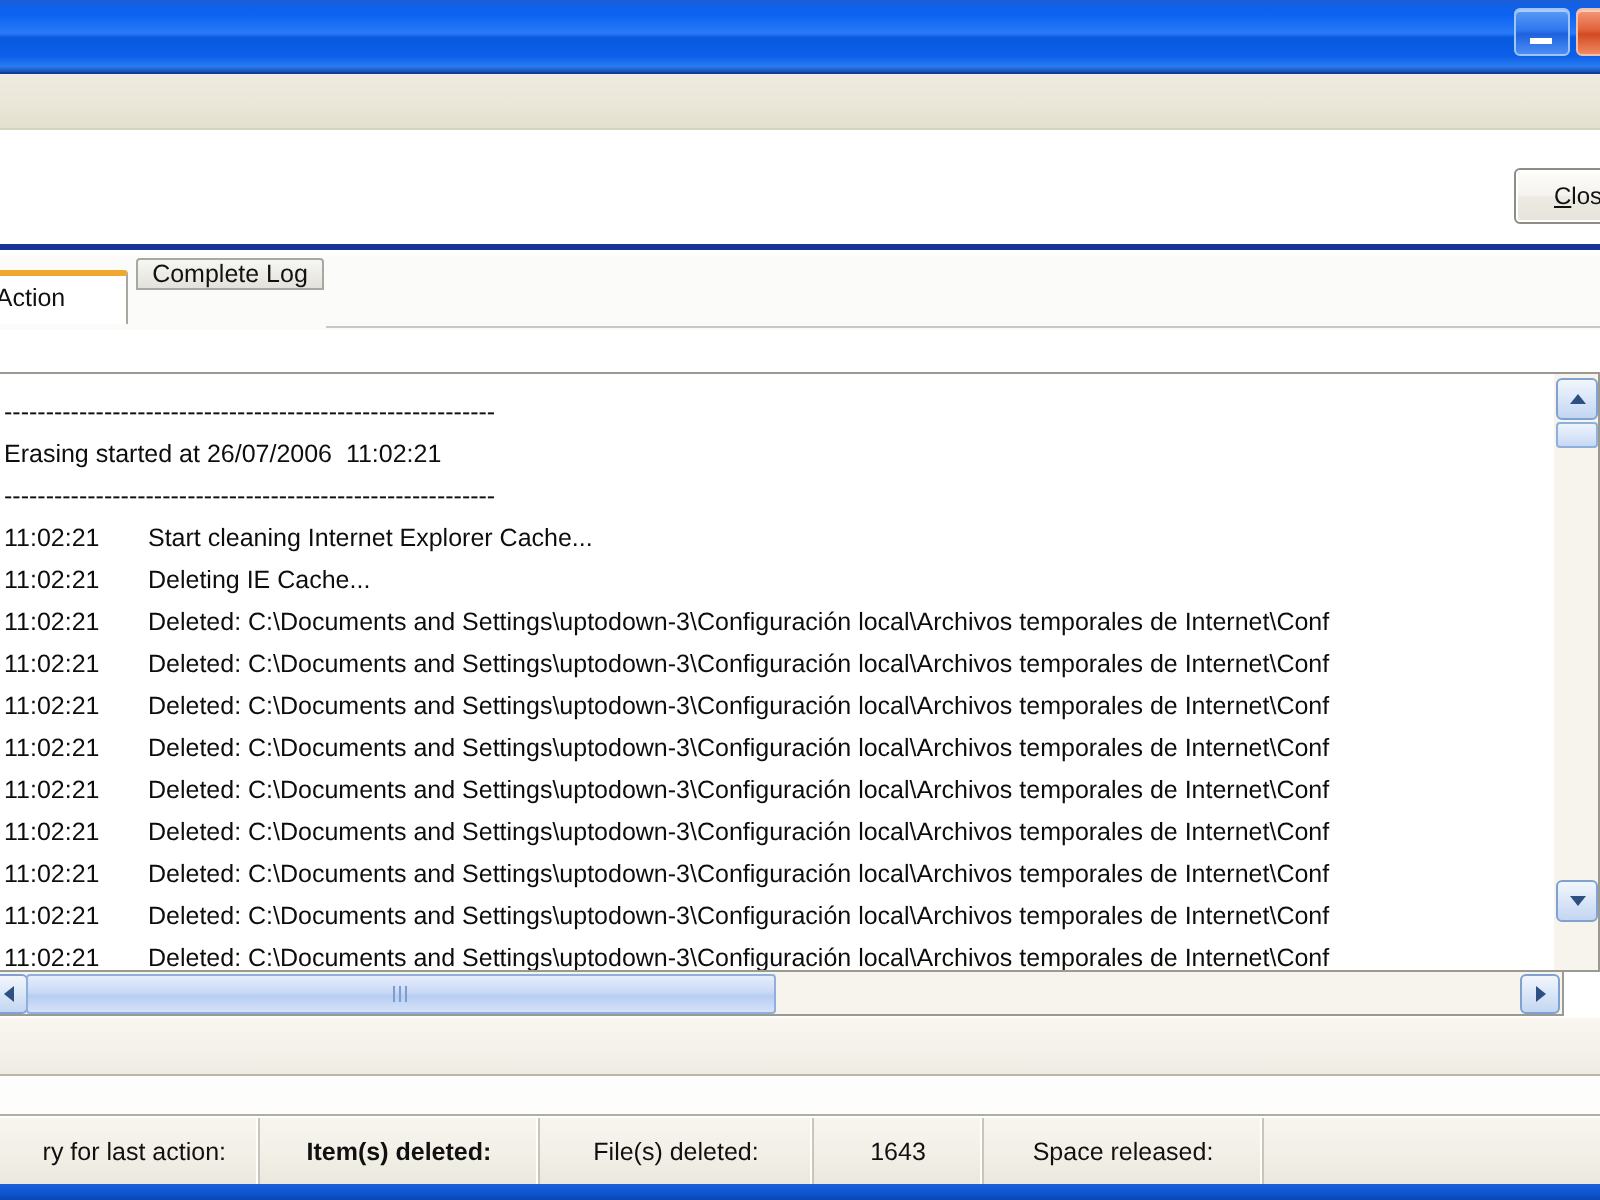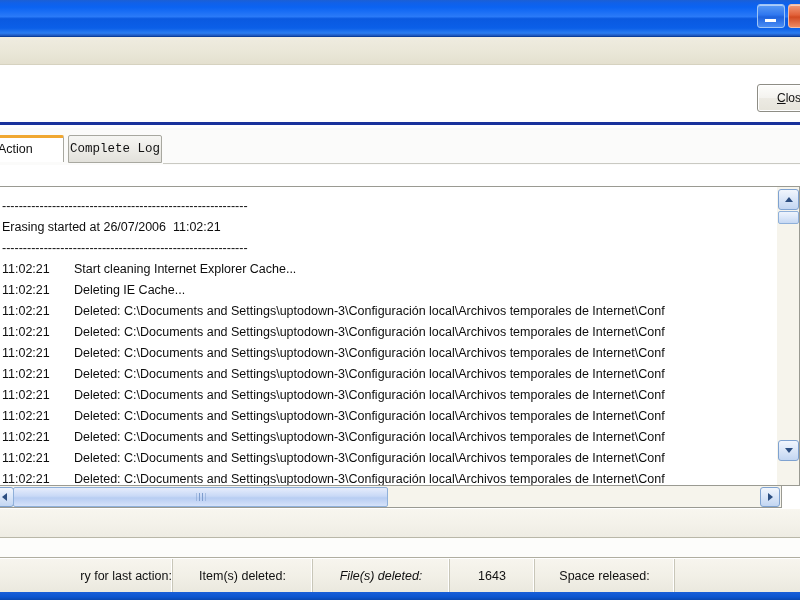--- a/index.html
+++ b/index.html
@@ -122,29 +122,28 @@
     width: 110px;
     background: #ffffff;
     border: 1px solid #a8a8a0;
     border-bottom: none;
     border-top: 3px solid #f0a730;
     border-radius: 2px 2px 0 0;
     padding-bottom: 2px;
     z-index: 3;
   }
   .tab.inactive {
-    left: 68px; top: 7px;
+    left: 68px; top: 1px;
     width: 94px;
-    height: 28px;
+    height: 16px;
     background: linear-gradient(to bottom, #f6f6f3 0%, #ebeae5 60%, #e2e1db 100%);
     border: 1px solid #a8a8a0;
     border-bottom: 1px solid #a8a8a0;
     border-radius: 2px 2px 0 0;
     z-index: 2;
-    font-family: Liberation Mono, monospace;
   }
   .tab-underline {
     position: absolute;
     left: 163px; top: 163px;
     width: 637px; height: 1px;
     background: #c9c9c2;
   }
 
   
   .log-panel {
@@ -284,21 +283,21 @@
     display: flex;
     align-items: center;
     justify-content: center;
     font-size: 12.5px;
     color: #101010;
     white-space: nowrap;
     border-right: 1px solid #c8c6b8;
     box-shadow: inset -1px 0 0 #ffffff;
     box-sizing: border-box;
   }
-  .st-cell.first { justify-content: flex-end; padding-right: 0; margin-left: 43px; }
+  .st-cell.first { justify-content: flex-end; padding-right: 16px; }
   .bottom-edge {
     position: absolute;
     left: 0; top: 592px;
     width: 800px; height: 8px;
     background: linear-gradient(to bottom, #1a5fd8 0%, #0c55d0 60%, #0a47b0 100%);
   }
 </style>
 </head>
 <body>
 
@@ -357,21 +356,21 @@
     <div class="hs-btn right">
       <span class="hs-arrow right"></span>
     </div>
   </div>
 
   <div class="filler"></div>
   <div class="filler2"></div>
 
   <div class="statusbar" id="statusbar">
       <div class="st-cell first" style="width: 130px; flex: 0 0 130px;">ry for last action:</div>
-      <div class="st-cell" style="width: 140px; flex: 0 0 140px;">Item(s) deleted:</div>
-      <div class="st-cell" style="width: 137px; flex: 0 0 137px; font-style: italic;">File(s) deleted:</div>
+      <div class="st-cell" style="width: 140px; flex: 0 0 140px; font-weight: bold;">Item(s) deleted:</div>
+      <div class="st-cell" style="width: 137px; flex: 0 0 137px;">File(s) deleted:</div>
       <div class="st-cell" style="width: 85px; flex: 0 0 85px;">1643</div>
       <div class="st-cell" style="width: 140px; flex: 0 0 140px;">Space released:</div>
     </div>
 
   <div class="bottom-edge"></div>
 
 </div>
 
 </body></html>

